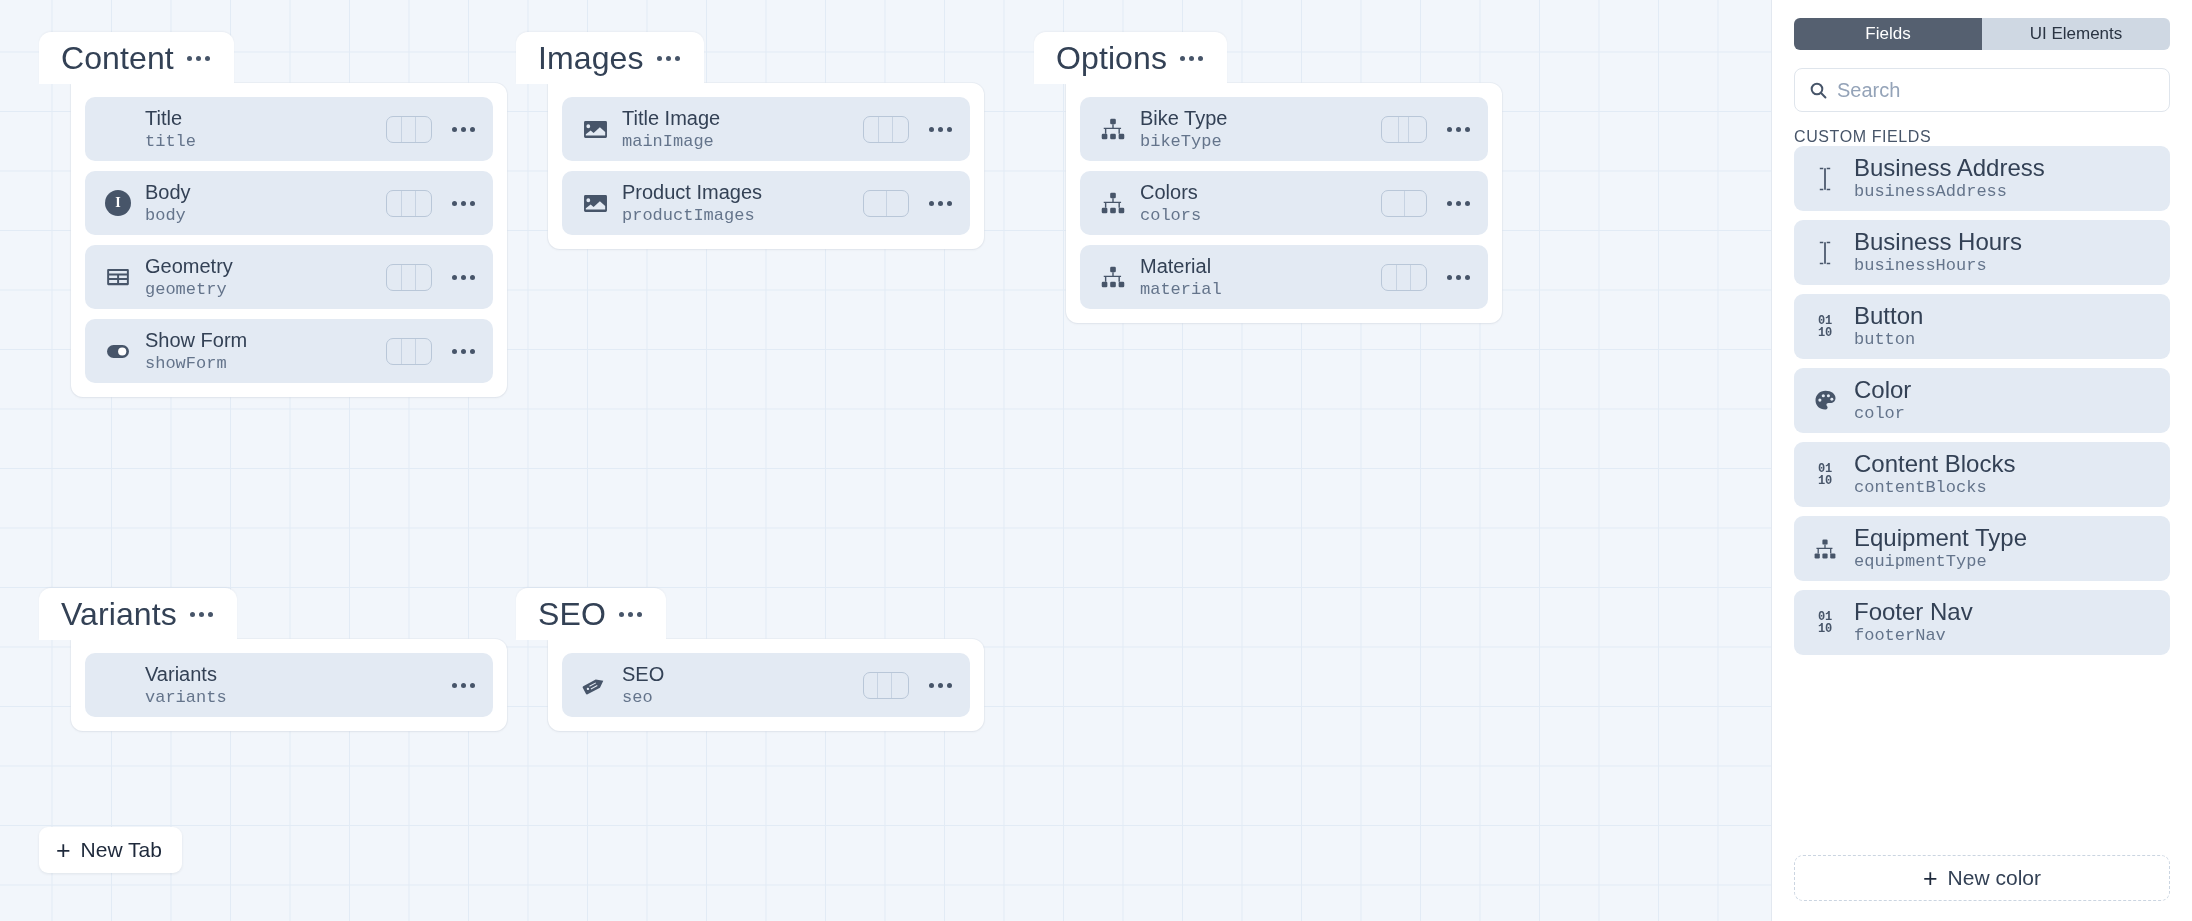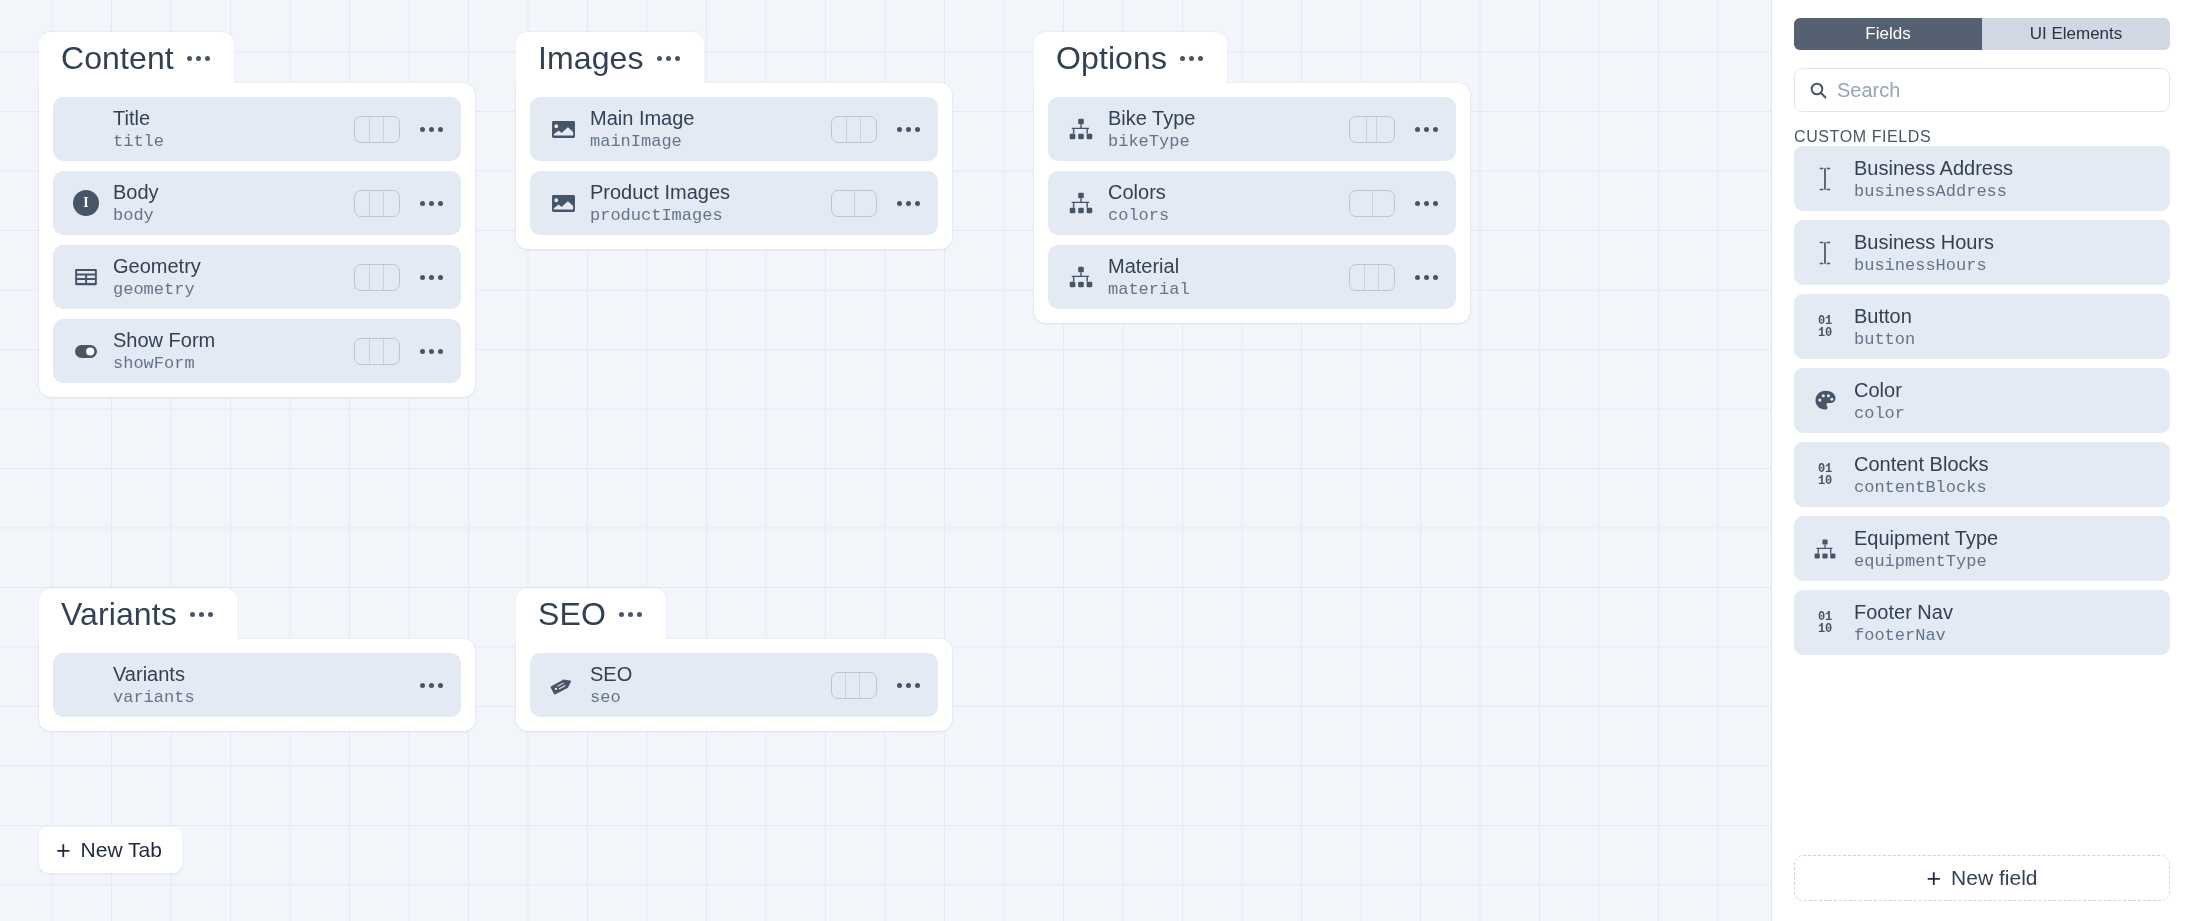--- a/index.html
+++ b/index.html
@@ -42,20 +42,21 @@
   .dots { display: inline-flex; gap: 4px; align-items: center; }
   .dots i { width: 5px; height: 5px; border-radius: 50%; background: #475569; display: block; }
 
   .group-body {
     position: relative;
     background: #ffffff;
     border-radius: 0 12px 12px 12px;
     padding: 14px;
     z-index: 2;
     box-shadow: 0 1px 3px rgba(15,23,42,.05), 0 0 0 1px rgba(226,232,240,.5);
+    margin-left: 32px;
   }
 
   
   .field-row {
     position: relative;
     display: flex; align-items: center;
     background: #e3eaf3;
     border-radius: 10px;
     height: 64px;
     padding: 0 18px 0 18px;
@@ -131,21 +132,21 @@
     display: flex; align-items: center;
     background: #e3eaf3; border-radius: 9px;
     height: 65px; padding: 0 16px; margin-bottom: 9px;
     cursor: grab;
   }
   .lib-ico {
     width: 30px; min-width: 30px; height: 30px;
     display: flex; align-items: center; justify-content: center;
     margin-right: 14px; color: #475569;
   }
-  .lib-label { font-size: 20px; color: #334155; line-height: 24px; }
+  .lib-label { font-size: 24px; color: #334155; line-height: 24px; }
   .lib-key {
     font-family: "Liberation Mono", monospace;
     font-size: 17px; color: #64748b; line-height: 21px;
   }
 
   .new-field-btn {
     position: absolute; left: 22px; right: 22px; bottom: 20px;
     height: 46px;
     border: 1.5px dashed #cbd5e1; border-radius: 9px;
     background: #ffffff;
@@ -306,21 +307,21 @@
       </div>
       <div class="group-body" style="width:436px; margin-top:-1px;">
 
         <div class="field-row">
           <span class="field-ico">
             <svg width="27" height="27" viewBox="0 0 24 24" fill="#475569">
               <path d="M3 4.5h18a1.2 1.2 0 0 1 1.2 1.2v12.6A1.2 1.2 0 0 1 21 19.5H3a1.2 1.2 0 0 1-1.2-1.2V5.7A1.2 1.2 0 0 1 3 4.5zm2.6 2.9a1.7 1.7 0 1 0 0 3.4 1.7 1.7 0 0 0 0-3.4zM3.4 17.4h17.2v-3.1l-4.7-4.4-5.6 5.3-2.6-2.3-4.3 3.4v1.1z"></path>
             </svg>
           </span>
           <span class="field-text">
-            <span class="field-label">Main Image</span>
+            <span class="field-label">Title Image</span>
             <span class="field-key">mainImage</span>
           </span>
           <span class="row-right">
             <span class="wseg">
                 <span style="width:16px"></span>
                 <span style="width:14px"></span>
                 <span style="width:16px"></span>
               </span>
             <span class="dots">
                 <i></i>
@@ -637,18 +638,18 @@
           <span class="lib-key">footerNav</span>
         </span>
       </div>
 
     </div>
 
     <div class="sidebar-fade"></div>
 
     <div class="new-field-btn">
       <span class="plus">+</span>
-      <span>New field</span>
+      <span>New color</span>
     </div>
 
   </div>
 
 </div>
 
 </body></html>

